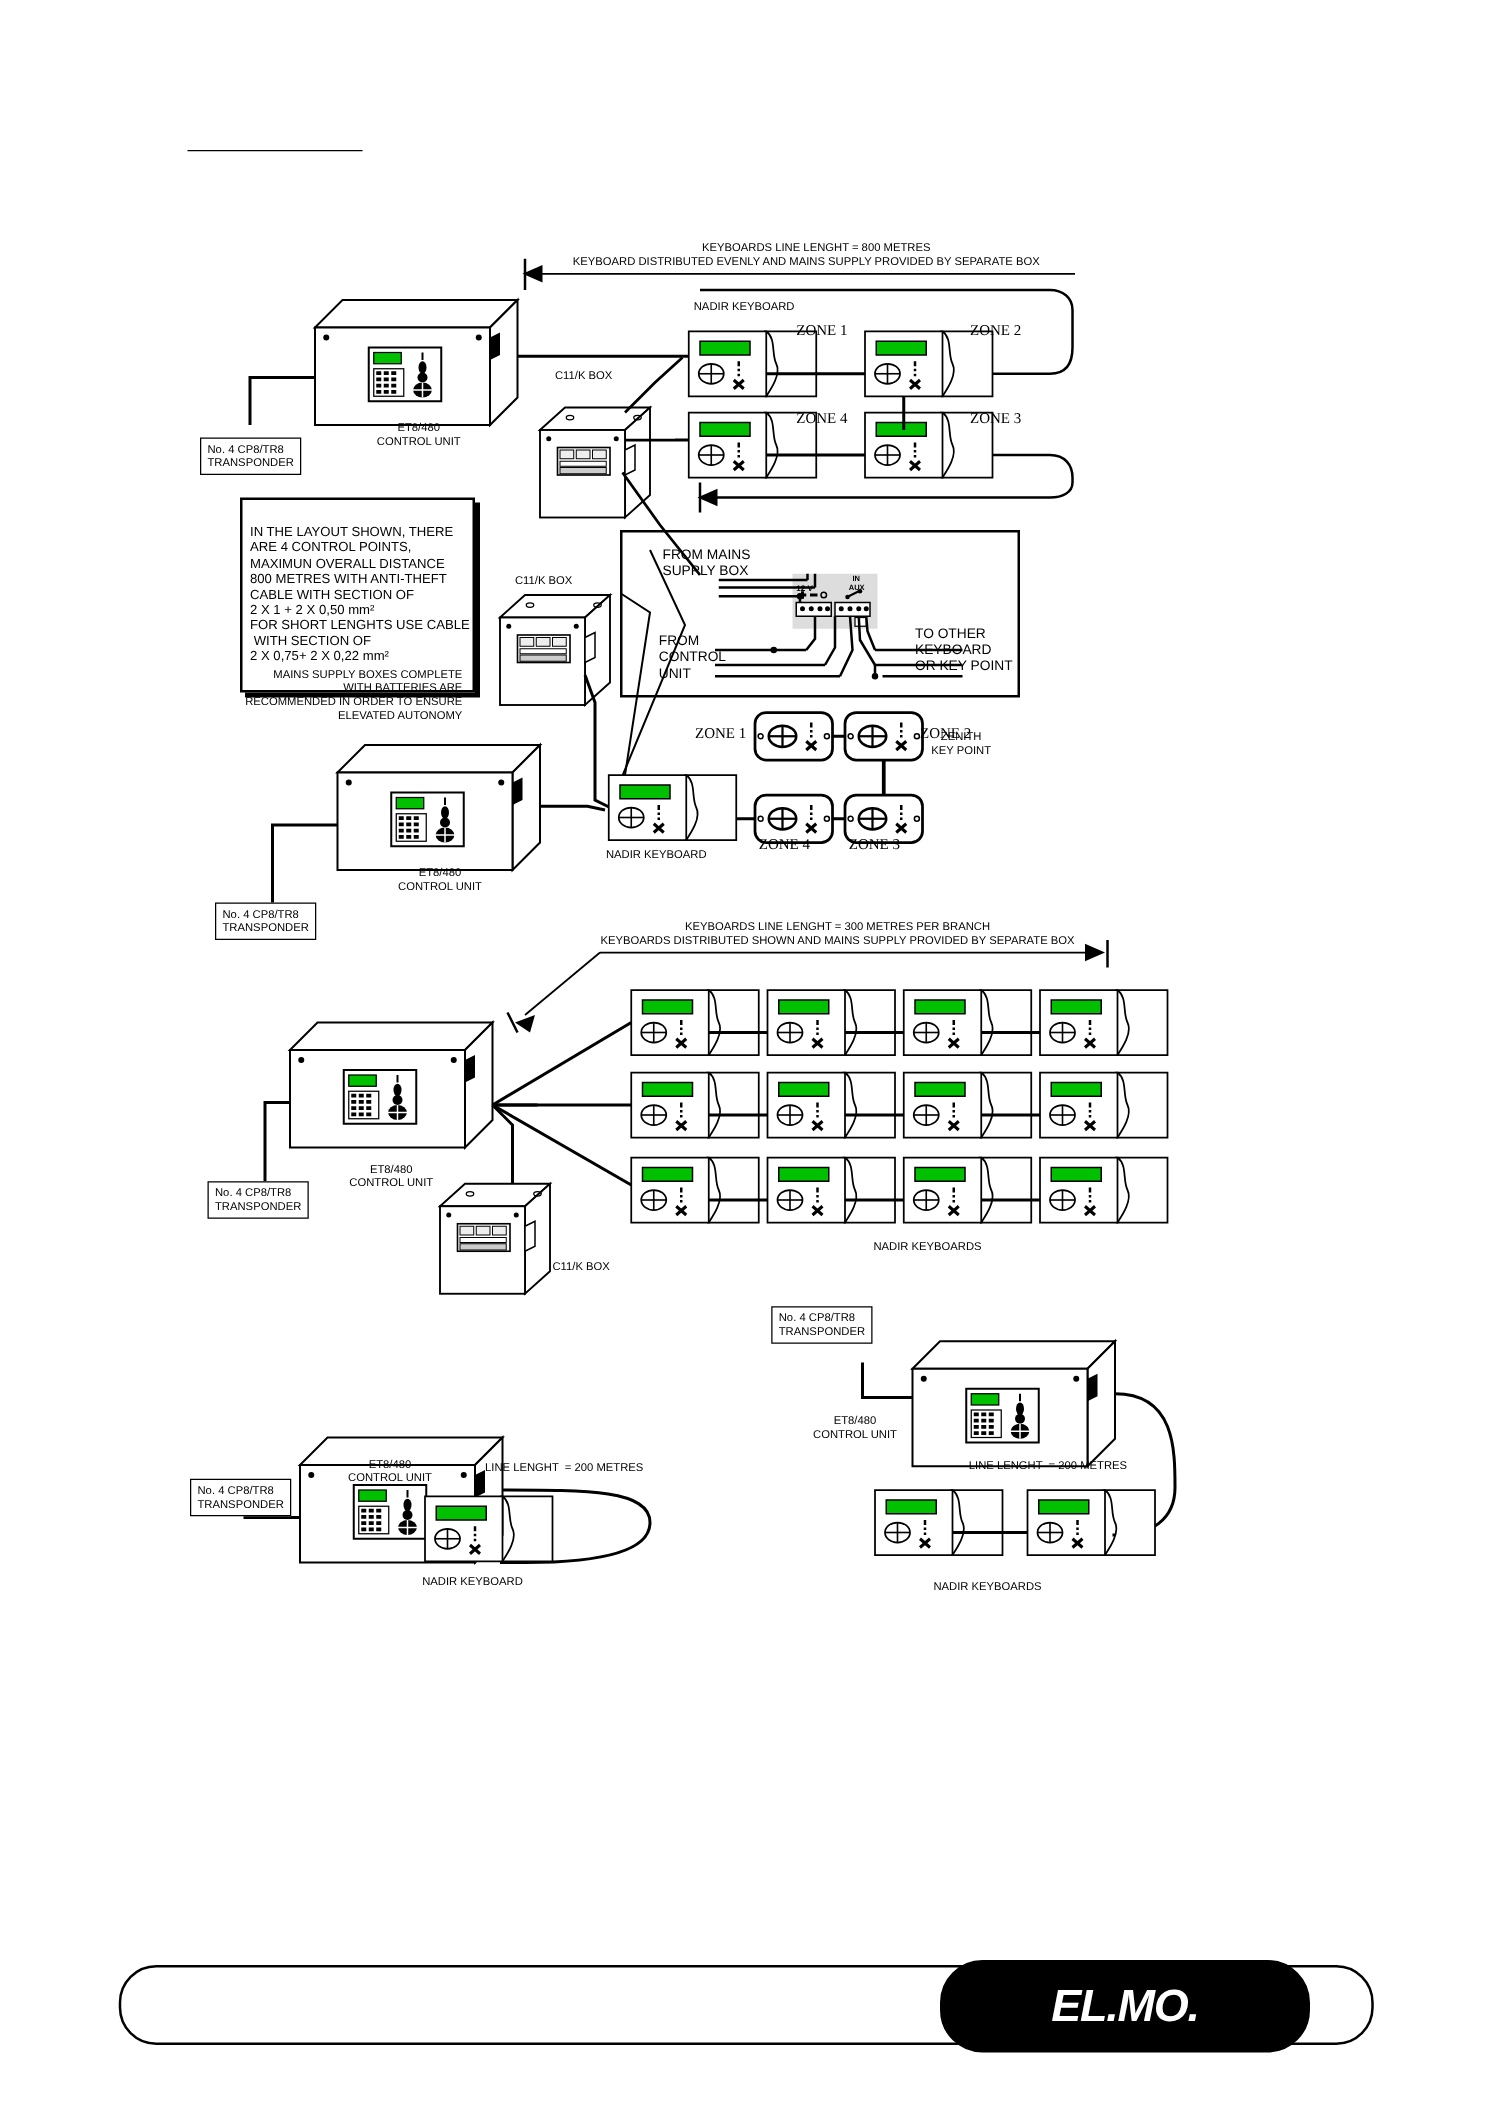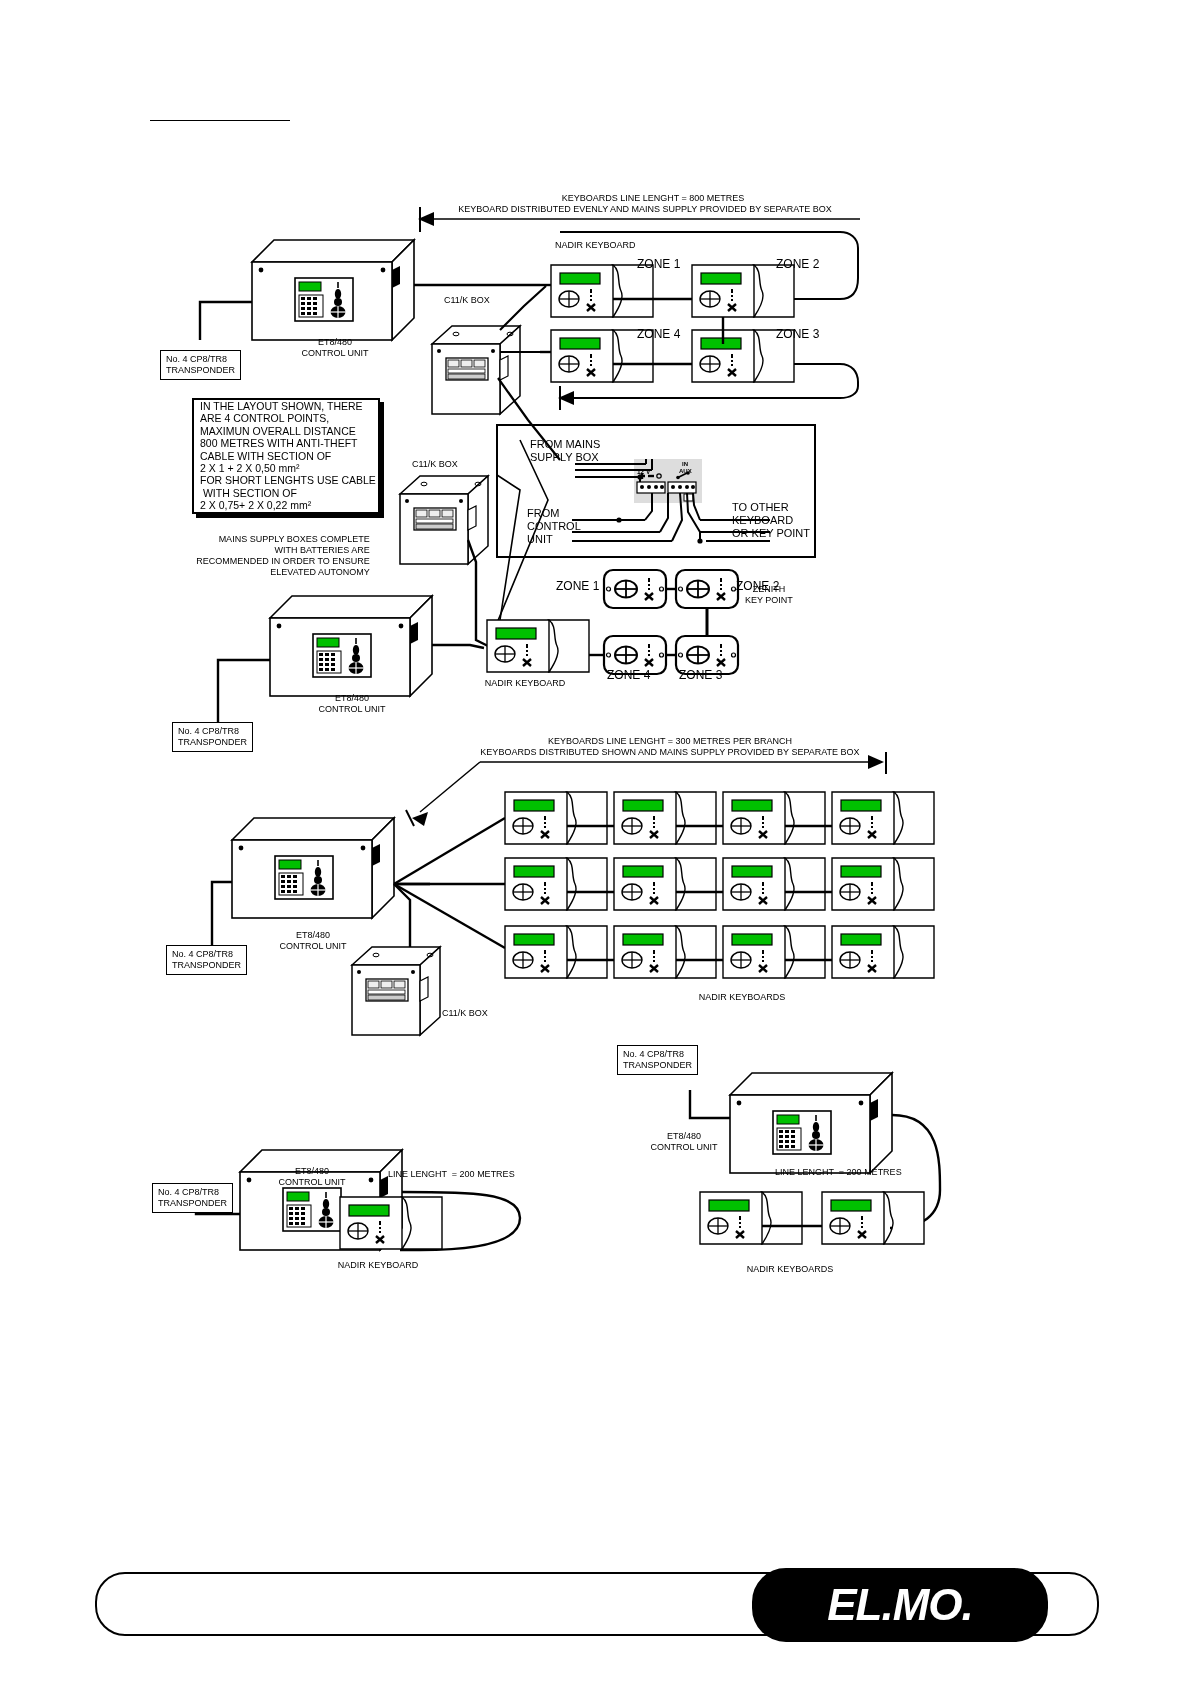--- a/index.html
+++ b/index.html
@@ -5,42 +5,42 @@
   html,body{margin:0;padding:0;background:#fff;}
   body{
     width:1190px;height:1684px;position:relative;overflow:hidden;
     font-family:"Liberation Sans", sans-serif;
     color:#000;
   }
   .page{position:absolute;left:0;top:0;width:1190px;height:1684px;}
   svg.layer{position:absolute;left:0;top:0;width:1190px;height:1684px;pointer-events:none;}
   .lbl{position:absolute;font-family:"Liberation Sans",sans-serif;font-size:9px;line-height:11px;white-space:pre;color:#000;}
   .lbl.c{text-align:center;transform:translateX(-50%);}
-  .lbl.z{font-size:12px;}
+  .lbl.z{font-size:12px;font-family:Liberation Serif, serif;}
   .box-note{
     position:absolute;background:#fff;border:2px solid #000;
-    font-size:10.5px;line-height:12.4px;padding:0 6px;white-space:pre;
+    font-size:10.5px;line-height:12.4px;padding:20px 6px;white-space:pre;
     box-shadow:4px 4px 0 #000;
   }
   .tbox{
     position:absolute;background:#fff;border:1px solid #000;
     font-size:9px;line-height:11px;padding:3px 5px;white-space:pre;text-align:left;
   }
   .elmo-bar{
     position:absolute;left:95px;top:1572px;width:1000px;height:60px;
     border:2px solid #000;border-radius:30px;background:#fff;
   }
   .elmo-logo{
     position:absolute;left:752px;top:1568px;width:290px;height:68px;
     border:3px solid #000;border-radius:34px;background:#000;
     display:flex;align-items:center;justify-content:center;
   }
   .elmo-logo span{
     color:#fff;font-family:"Liberation Sans",sans-serif;font-weight:bold;
-    font-style:italic;font-size:44px;letter-spacing:-1px;
+    font-style:italic;font-size:36px;letter-spacing:-1px;
   }
   .hdr-rule{position:absolute;left:150px;top:120px;width:140px;height:0;border-top:1px solid #000;}
 </style>
 </head>
 <body>
 
 <div class="page">
 
 <svg class="layer" viewBox="0 0 1190 1684">
   <defs>

